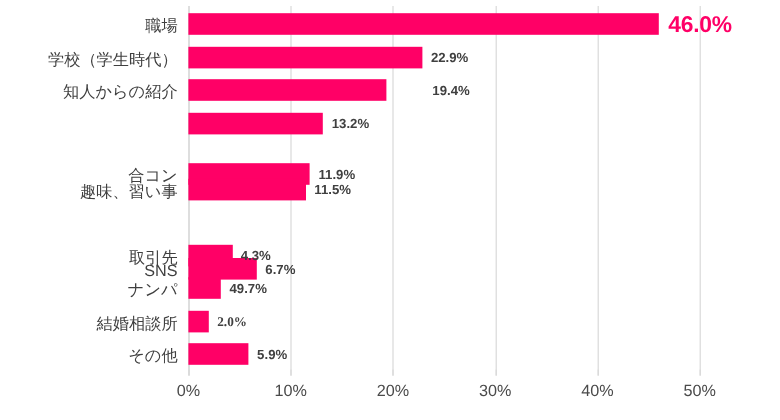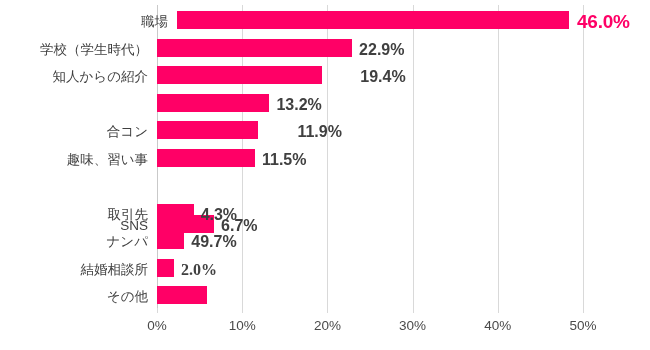--- a/index.html
+++ b/index.html
@@ -69,21 +69,21 @@
     height: 18px;
     background: #ff0066;
   }
 
   .bar-value {
     position: absolute;
     top: 0;
     height: 27.5px;
     line-height: 27.5px;
     white-space: nowrap;
-    font-size: 16px;
+    font-size: 11px;
     font-weight: bold;
     color: #404040;
     padding-left: 7px;
   }
   .bar-value.highlight {
     font-size: 19px;
     color: #ff0066;
     padding-left: 8px;
     letter-spacing: -0.2px;
   }
@@ -118,43 +118,43 @@
 <div id="chart-root">
 
   <div id="plot-area">
 
   <div class="gridline axis-zero" style="left: 0px;"></div>
       <div class="gridline" style="left: 85.2px;"></div>
       <div class="gridline" style="left: 170.4px;"></div>
       <div class="gridline" style="left: 255.6px;"></div>
       <div class="gridline" style="left: 340.8px;"></div>
       <div class="gridline" style="left: 426px;"></div>
-      <div class="bar-row" style="top: 3px; margin-left: 20px;">
+      <div class="bar-row" style="top: 3px;">
         <div class="cat-label">職場</div>
         <div class="bar" title="職場 46.0%" style="width: 391.92px; background: rgb(255, 0, 102);"></div>
         <div class="bar-value highlight" style="left: 391.92px;">46.0%</div>
       </div>
       <div class="bar-row" style="top: 30.5px;">
         <div class="cat-label">学校（学生時代）</div>
         <div class="bar" title="学校（学生時代） 22.9%" style="width: 195.108px; background: rgb(255, 0, 102);"></div>
         <div class="bar-value" style="left: 195.108px;">22.9%</div>
       </div>
       <div class="bar-row" style="top: 58px;">
         <div class="cat-label">知人からの紹介</div>
         <div class="bar" title="知人からの紹介 19.4%" style="width: 165.288px; background: rgb(255, 0, 102);"></div>
         <div class="bar-value" style="left: 165.288px; margin-left: 31px;">19.4%</div>
       </div>
       <div class="bar-row" style="top: 85.5px;">
         <div class="bar" title="出会い系アプリ 13.2%" style="width: 112.464px; background: rgb(255, 0, 102);"></div>
         <div class="bar-value" style="left: 112.464px;">13.2%</div>
       </div>
-      <div class="bar-row" style="top: 113px;">
+      <div class="bar-row" style="top: 128px;">
         <div class="cat-label">合コン</div>
         <div class="bar" title="合コン 11.9%" style="width: 101.388px; background: rgb(255, 0, 102);"></div>
-        <div class="bar-value" style="left: 101.388px; margin-left: 32px;">11.9%</div>
+        <div class="bar-value" style="left: 101.388px;">11.9%</div>
       </div>
       <div class="bar-row" style="top: 140.5px;">
         <div class="cat-label">趣味、習い事</div>
         <div class="bar" title="趣味、習い事 11.5%" style="width: 97.98px; background: rgb(255, 0, 102);"></div>
         <div class="bar-value" style="left: 97.98px;">11.5%</div>
       </div>
       <div class="bar-row" style="top: 168px; margin-top: 39px;">
         <div class="cat-label">SNS</div>
         <div class="bar" title="SNS 6.7%" style="width: 57.084px; background: rgb(255, 0, 102);"></div>
         <div class="bar-value" style="left: 57.084px;">6.7%</div>
@@ -170,20 +170,21 @@
         <div class="bar-value" style="left: 27.264px;">49.7%</div>
       </div>
       <div class="bar-row" style="top: 250.5px; font-family: Liberation Serif, serif;">
         <div class="cat-label">結婚相談所</div>
         <div class="bar" title="結婚相談所 2.0%" style="width: 17.04px; background: rgb(255, 0, 102);"></div>
         <div class="bar-value" style="left: 17.04px;">2.0%</div>
       </div>
       <div class="bar-row" style="top: 278px;">
         <div class="cat-label">その他</div>
         <div class="bar" title="その他 5.9%" style="width: 50.268px; background: rgb(255, 0, 102);"></div>
+        <div class="bar-value" style="left: 50.268px;">5.9%</div>
       </div>
     </div>
 
   <div id="x-axis-labels">
       <div class="tick-label" style="left: 0px;">0%</div>
       <div class="tick-label" style="left: 85.2px;">10%</div>
       <div class="tick-label" style="left: 170.4px;">20%</div>
       <div class="tick-label" style="left: 255.6px;">30%</div>
       <div class="tick-label" style="left: 340.8px;">40%</div>
       <div class="tick-label" style="left: 426px;">50%</div>

